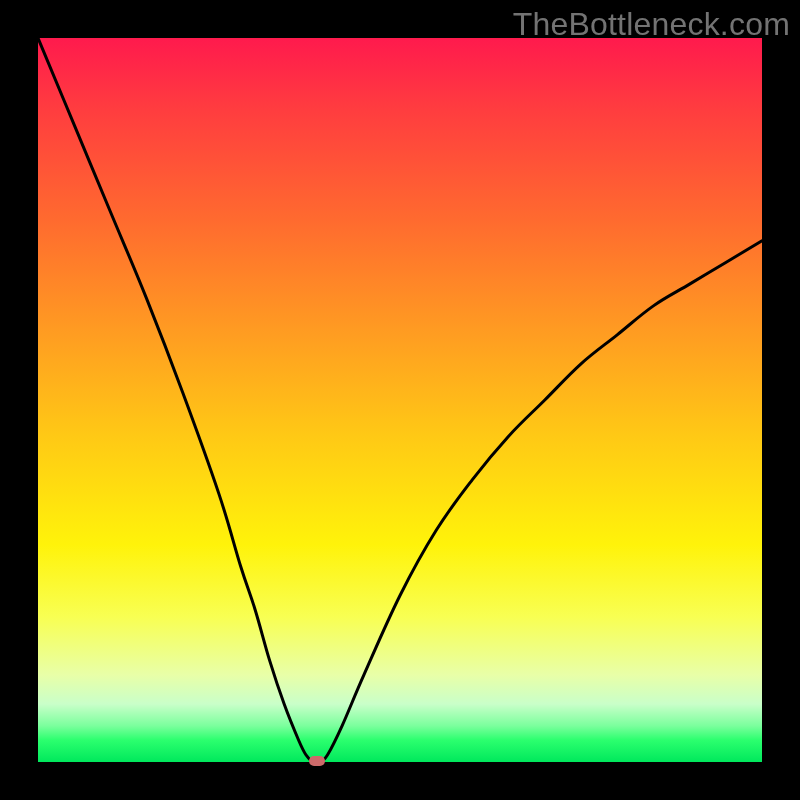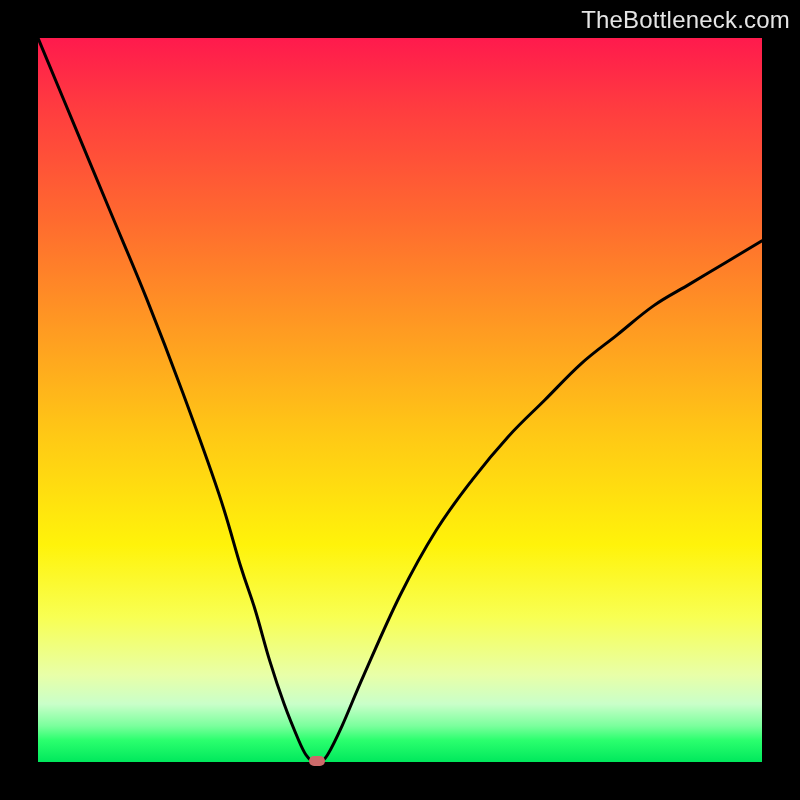--- a/index.html
+++ b/index.html
@@ -39,22 +39,22 @@
       #c9ffc9 92%,
       #7bff9d 95%,
       #2bff6e 97%,
       #00e85c 100%
     );
   }
   .watermark {
     position: absolute;
     top: 6px;
     right: 10px;
-    color: #e5e5e5;
-    font-size: 24px;
+    color: #737373;
+    font-size: 32px;
     letter-spacing: 0.2px;
     font-weight: 500;
     user-select: none;
   }
   svg.curve {
     position: absolute;
     left: 0;
     top: 0;
     width: 724px;
     height: 724px;

